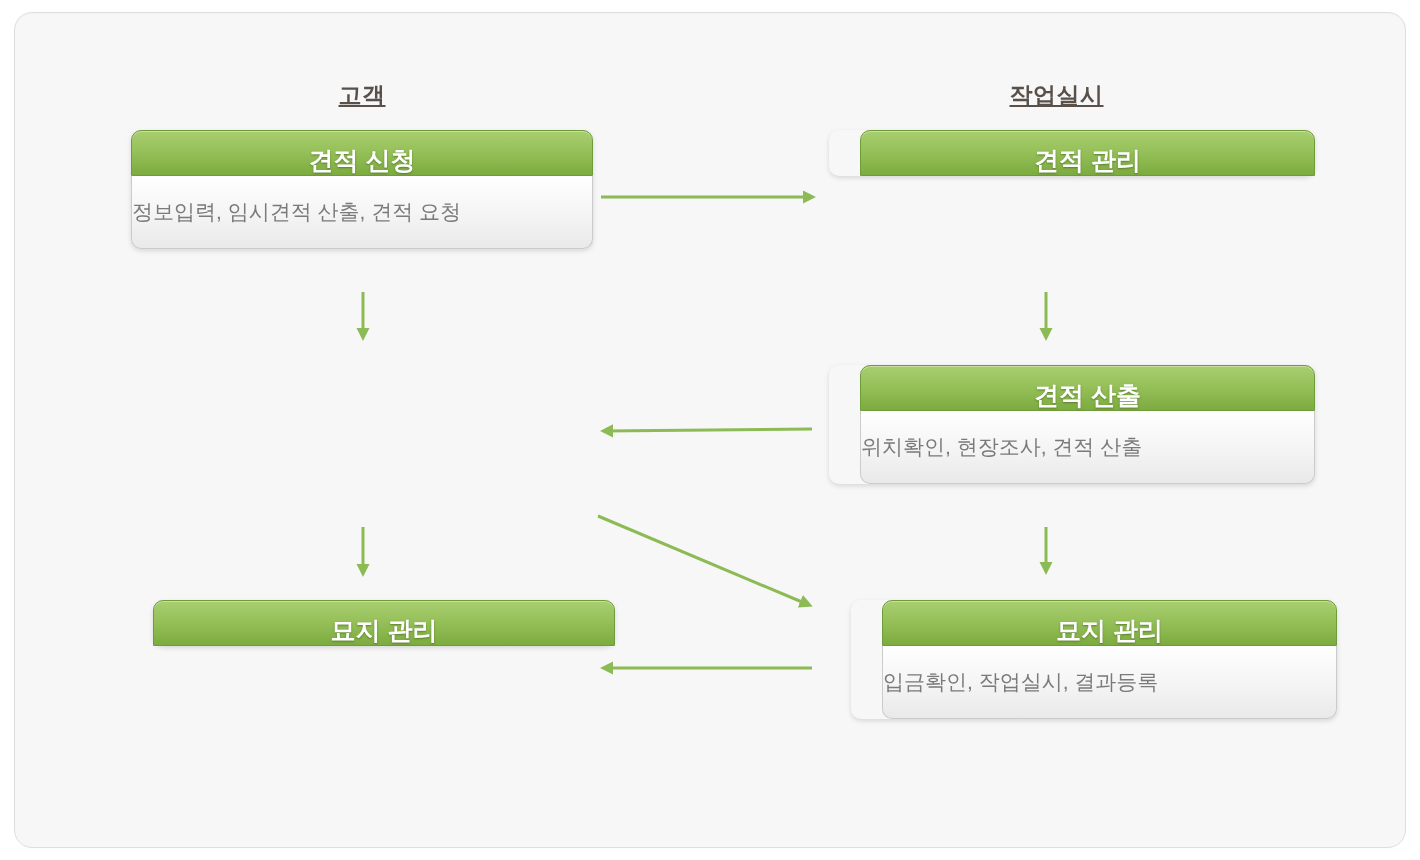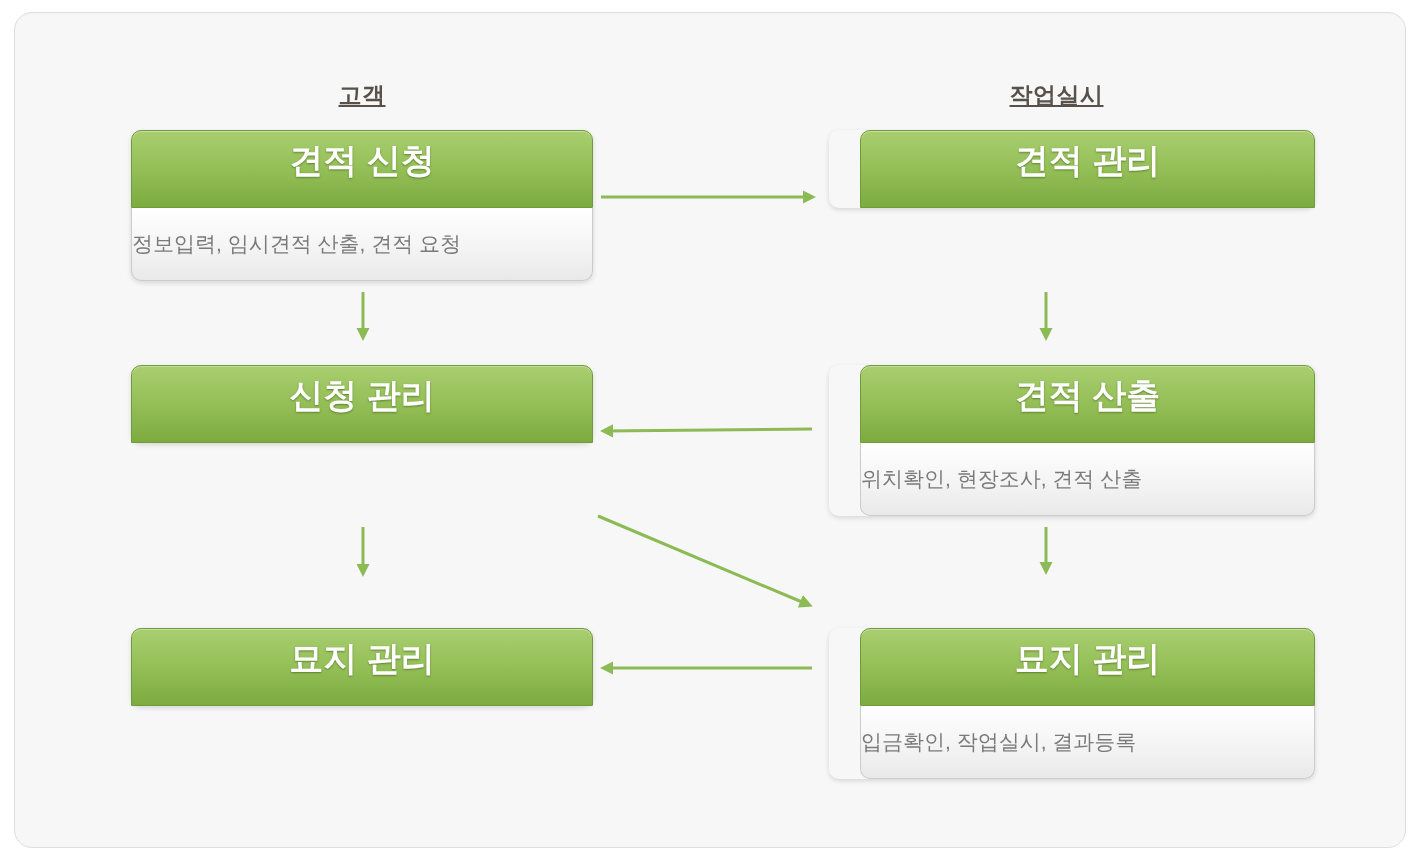--- a/index.html
+++ b/index.html
@@ -35,24 +35,24 @@
   .col-title.left{left:131px;width:462px;}
   .col-title.right{left:829px;width:455px;}
   .flow-box{
     position:absolute;border-radius:10px;
     box-shadow:0 2px 5px rgba(0,0,0,0.13);
   }
   .col-l{left:131px;width:462px;}
   .col-r{left:829px;width:455px;padding-left:31px;}
   .row-1{top:130px;}
   .row-2{top:365px;}
-  .row-3{top:628px;}
+  .row-3{top:600px;margin-left:22px;}
   .box-header{
-    box-sizing:border-box;height:78px;line-height:59px;text-align:center;
-    font-size:34px;font-weight:bold;color:#ffffff;
+    box-sizing:border-box;height:46px;line-height:59px;text-align:center;
+    font-size:25px;font-weight:bold;color:#ffffff;
     text-shadow:0 1px 2px rgba(77,107,33,0.75);
     background:linear-gradient(180deg,var(--hdr-top) 0%,var(--hdr-mid) 50%,var(--hdr-bot) 100%);
     border:1px solid var(--hdr-border);
     border-radius:10px 10px 0 0;
     box-shadow:inset 0 1px 0 rgba(255,255,255,0.35);
   }
   .box-body{
     box-sizing:border-box;height:73px;line-height:71px;
     font-size:21px;color:var(--body-text);
     background:linear-gradient(180deg,var(--body-top) 0%,#f4f4f4 55%,var(--body-bot) 100%);
@@ -90,21 +90,20 @@
 <div class="flow-box col-l row-1">
   <div class="box-header">견적 신청</div>
   <div class="box-body">정보입력, 임시견적 산출, 견적 요청</div>
 </div>
 
 <div class="flow-box col-r row-1">
   <div class="box-header">견적 관리</div>
 </div>
 
 <div class="flow-box col-l row-2">
-  <div class="box-header">신청 관리</div>
 </div>
 
 <div class="flow-box col-r row-2">
   <div class="box-header">견적 산출</div>
   <div class="box-body">위치확인, 현장조사, 견적 산출</div>
 </div>
 
 <div class="flow-box col-l row-3">
   <div class="box-header">묘지 관리</div>
 </div>

